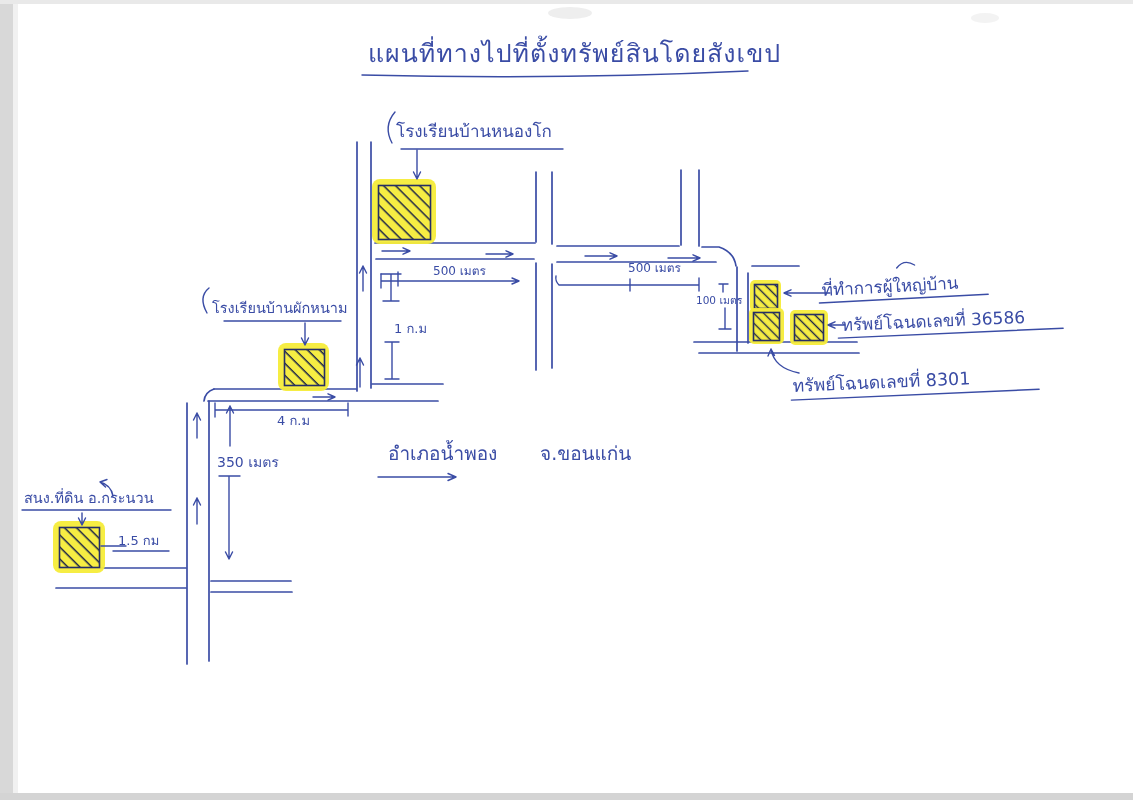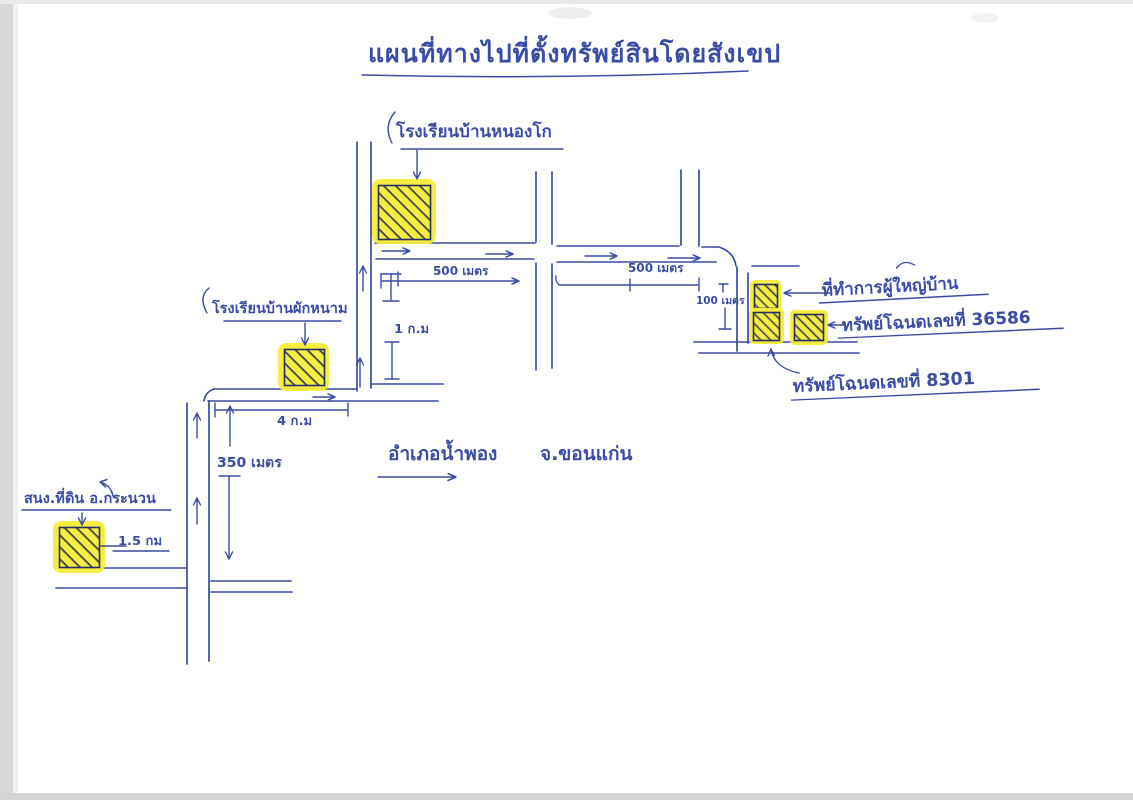--- a/index.html
+++ b/index.html
@@ -1,16 +1,16 @@
 <!DOCTYPE html>
 <html><head>
 <meta charset="utf-8">
 <style>
   html,body{margin:0;padding:0;background:#ffffff;}
-  .page{position:relative;width:1133px;height:800px;background:#fff;overflow:hidden;font-weight:bold;}
+  .page{position:relative;width:1133px;height:800px;background:#fff;overflow:hidden;}
   svg{display:block;}
   text{font-family:"DejaVu Sans","Liberation Sans",sans-serif;fill:#3a4ca5;}
   .ink{stroke:#3a4ca5;fill:none;stroke-linecap:round;stroke-linejoin:round;}
   .road{stroke-width:1.7;}
   .thin{stroke-width:1.4;}
   .outline{stroke:#252e66;stroke-width:1.6;}
 </style>
 </head>
 <body>
 

